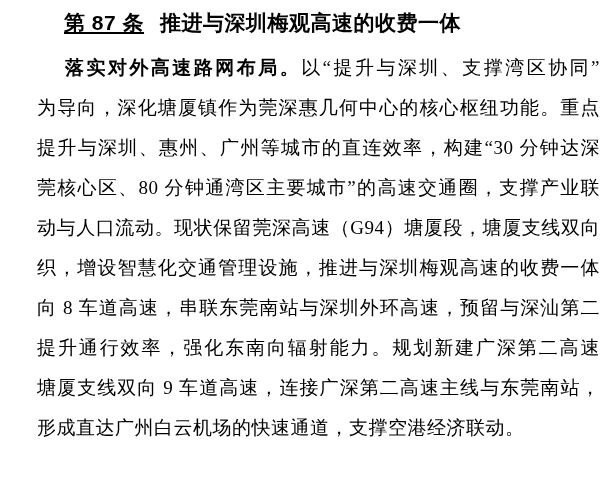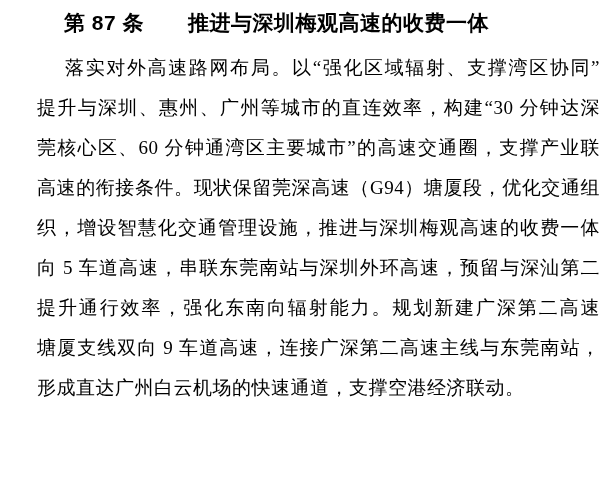--- a/index.html
+++ b/index.html
@@ -22,21 +22,22 @@
     left: 64px;
     margin: 0;
     font-family: "Liberation Sans", "DejaVu Sans", sans-serif;
     font-size: 21px;
     font-weight: bold;
     line-height: 30px;
     white-space: nowrap;
     letter-spacing: 0.5px;
   }
   .art-num {
-    margin-right: 44px;
+    margin-right: 16px;
+    text-decoration: underline;
   }
   .para {
     position: absolute;
     top: 48px;
     left: 37px;
     width: 563px;
   }
   .line {
     height: 40px;
     line-height: 40px;
@@ -50,45 +51,46 @@
     text-justify: inter-character;
   }
   .line.first {
     text-indent: 28px;
   }
   .line.last {
     text-align: center;
     text-align-last: left;
   }
   .lead-bold {
-    font-weight: normal;
+    font-weight: bold;
   }
 </style>
 </head>
 <body>
 
 <div class="page">
 
   <h1 class="heading"><span class="art-num">第 87 条</span><span class="art-title">推进与深圳梅观高速的收费一体</span></h1>
 
   <div class="para">
 
-    <div class="line justify first"><span class="lead-bold">落实对外高速路网布局。</span><span>以“强化区域辐射、支撑湾区协同”</span></div>
+    <div class="line justify first"><span class="lead-bold">落实对外高速路网布局。</span><span>以“提升与深圳、支撑湾区协同”</span></div>
 
+    <div class="line justify">为导向，深化塘厦镇作为莞深惠几何中心的核心枢纽功能。重点</div>
 
     <div class="line justify">提升与深圳、惠州、广州等城市的直连效率，构建“30 分钟达深</div>
 
-    <div class="line justify">莞核心区、60 分钟通湾区主要城市”的高速交通圈，支撑产业联</div>
+    <div class="line justify">莞核心区、80 分钟通湾区主要城市”的高速交通圈，支撑产业联</div>
 
-    <div class="line justify">高速的衔接条件。现状保留莞深高速（G94）塘厦段，优化交通组</div>
+    <div class="line justify">动与人口流动。现状保留莞深高速（G94）塘厦段，塘厦支线双向</div>
 
     <div class="line justify">织，增设智慧化交通管理设施，推进与深圳梅观高速的收费一体</div>
 
 
-    <div class="line justify">向 5 车道高速，串联东莞南站与深圳外环高速，预留与深汕第二</div>
+    <div class="line justify">向 8 车道高速，串联东莞南站与深圳外环高速，预留与深汕第二</div>
 
     <div class="line justify">提升通行效率，强化东南向辐射能力。规划新建广深第二高速</div>
 
     <div class="line justify">塘厦支线双向 9 车道高速，连接广深第二高速主线与东莞南站，</div>
 
     <div class="line last">形成直达广州白云机场的快速通道，支撑空港经济联动。</div>
 
   </div>
 
 </div>

